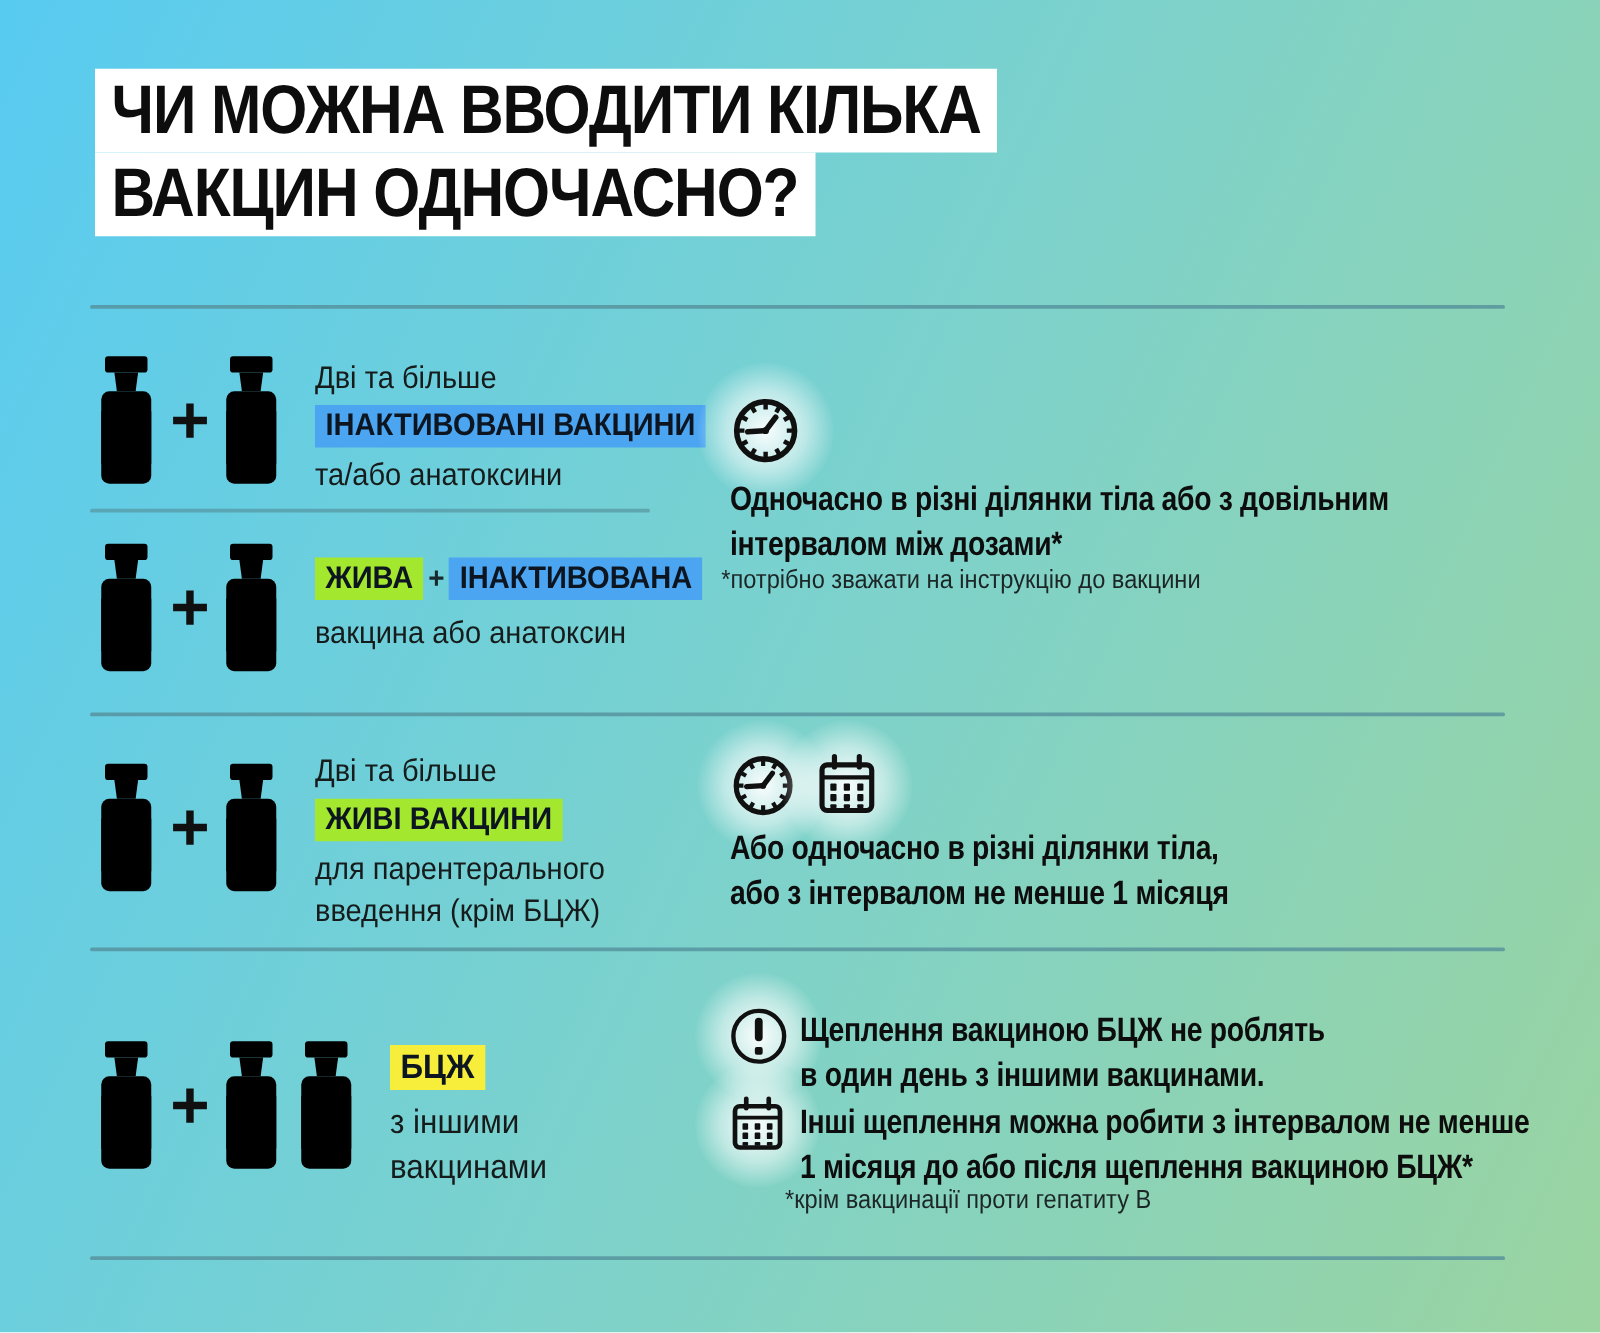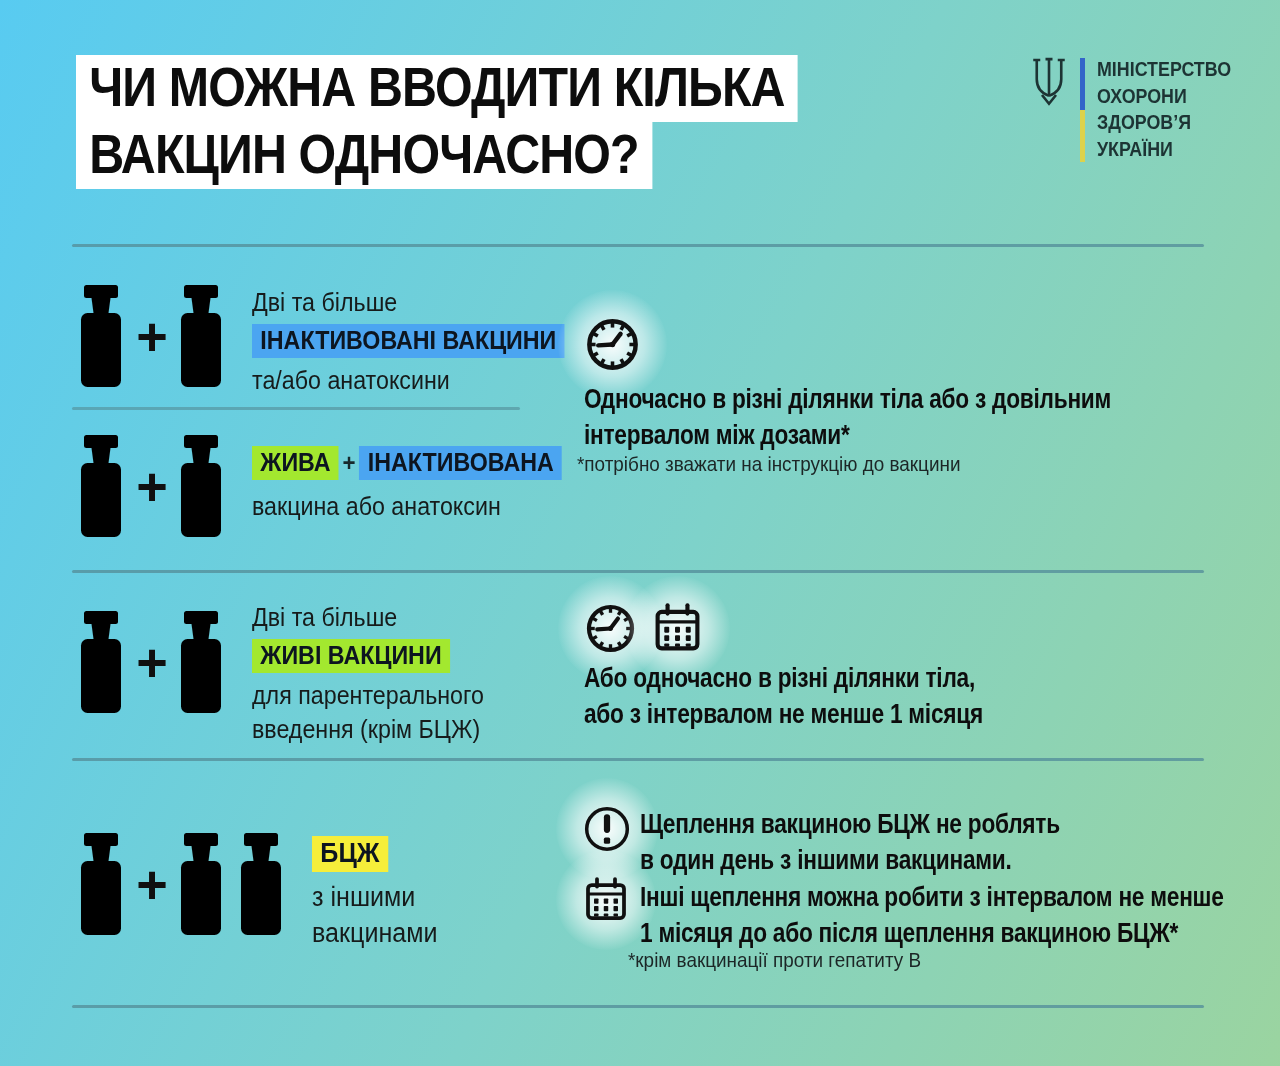--- a/index.html
+++ b/index.html
@@ -110,32 +110,20 @@
       </g>
     </symbol>
   </defs>
 </svg>
 
 <div id="poster">
 
   <div class="title-line" style="top:55px">ЧИ МОЖНА ВВОДИТИ КІЛЬКА</div>
   <div class="title-line" style="top:122px">ВАКЦИН ОДНОЧАСНО?</div>
 
-  <div class="logo">
-    <svg width="42" height="50">
-        <use href="#sym-trident"></use>
-      </svg>
-    <div class="bar"></div>
-    <div class="logo-text">
-      <div>МІНІСТЕРСТВО</div>
-      <div>ОХОРОНИ</div>
-      <div>ЗДОРОВ’Я</div>
-      <div>УКРАЇНИ</div>
-    </div>
-  </div>
 
   <div class="divider" style="top:244px"></div>
   <div class="divider short" style="top:407px"></div>
   <div class="divider" style="top:570px"></div>
   <div class="divider" style="top:758px"></div>
   <div class="divider" style="top:1005px"></div>
 
   <svg class="vial blue" style="left:78px;top:282px">
       <use href="#sym-vial"></use>
     </svg>

